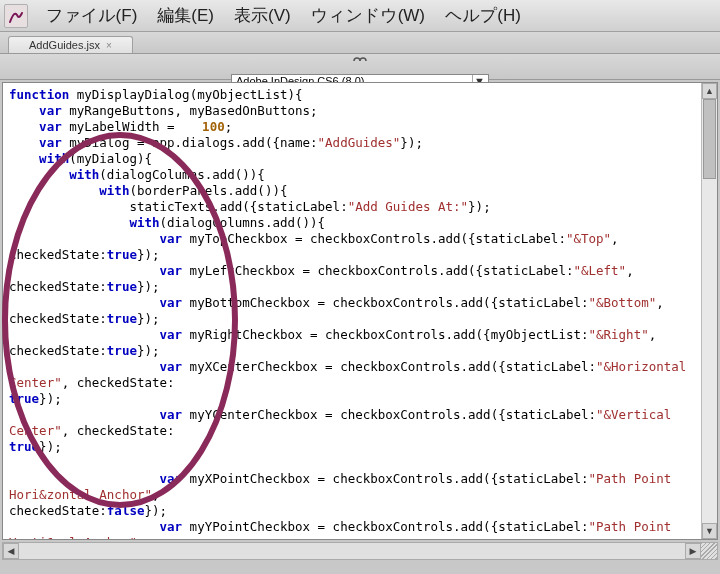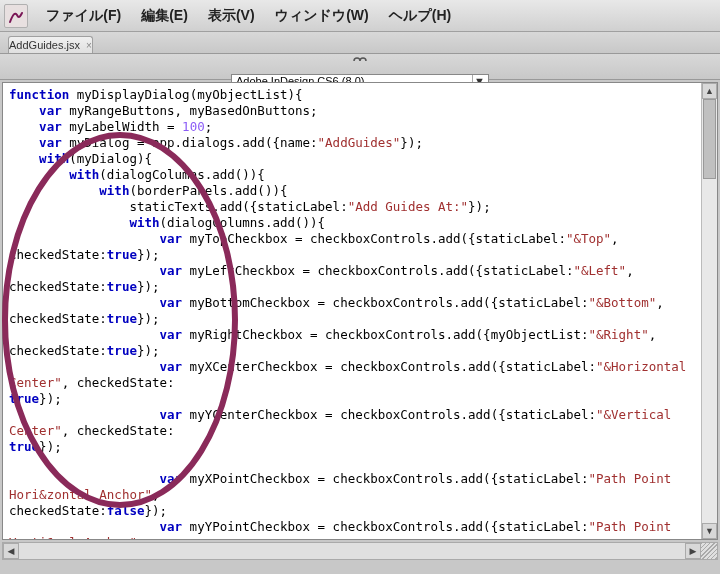--- a/index.html
+++ b/index.html
@@ -26,39 +26,38 @@
     width: 24px; height: 24px;
     display: flex; align-items: center; justify-content: center;
     margin-right: 8px;
     background: #e8e0e0;
     border: 1px solid #b0b0b0;
     border-radius: 2px;
   }
   .app-logo svg { width: 16px; height: 16px; }
   .menu-item {
     padding: 4px 10px;
-    font-size: 14px;
+    font-size: 17px;
     color: #222;
     cursor: default;
-    font-weight: bold;
   }
 
   
   .tabstrip {
     display: flex;
     height: 22px;
     background: linear-gradient(#d8d8d8, #c8c8c8);
     border-bottom: 1px solid #999;
     padding-left: 8px;
     align-items: flex-end;
   }
   .tab {
     display: flex;
     align-items: center;
-    padding: 2px 0;
+    padding: 2px 20px;
     background: linear-gradient(#f0f0f0,#e0e0e0);
     border: 1px solid #a0a0a0;
     border-bottom: none;
     border-radius: 3px 3px 0 0;
     font-size: 11px;
     color: #333;
     gap: 6px;
   }
   .tab .close { font-size: 10px; color: #888; }
 
@@ -117,21 +116,21 @@
   }
   pre.code {
     font-family: Consolas, Menlo, monospace;
     font-size: 12.5px;
     line-height: 16px;
     white-space: pre-wrap;
     word-wrap: break-word;
     color: #000;
   }
   .kw { color: #0000c0; font-weight: bold; }
-  .num { color: #8b5cf6; font-weight: normal; }
+  .num { color: #a16207; font-weight: bold; margin-left: 20px; }
   .str { color: #a03030; }
   .vscroll {
     position: absolute;
     right: 0; top: 0; bottom: 0;
     width: 16px;
     background: #e8e8e8;
     border-left: 1px solid #bbb;
     display: flex; flex-direction: column;
   }
   .vscroll .btn {

